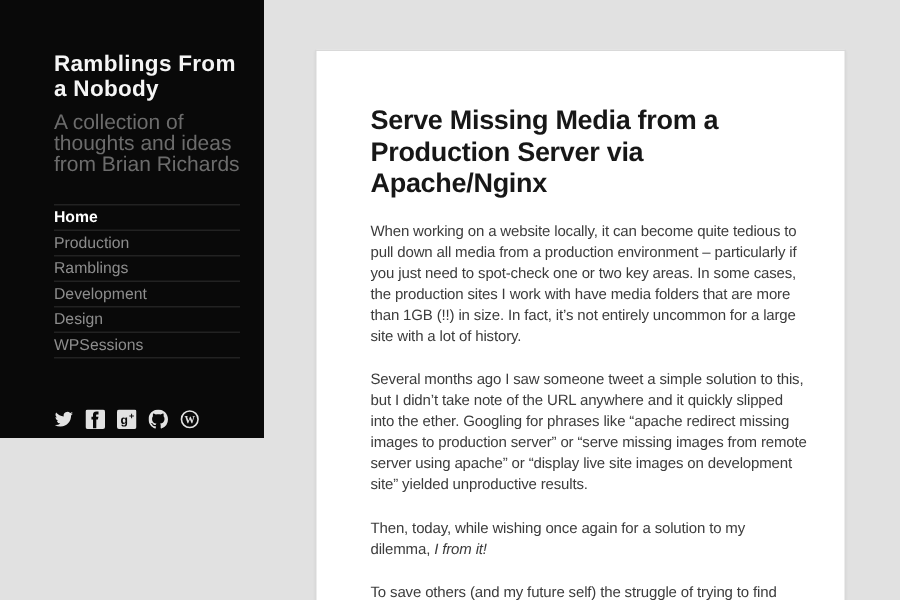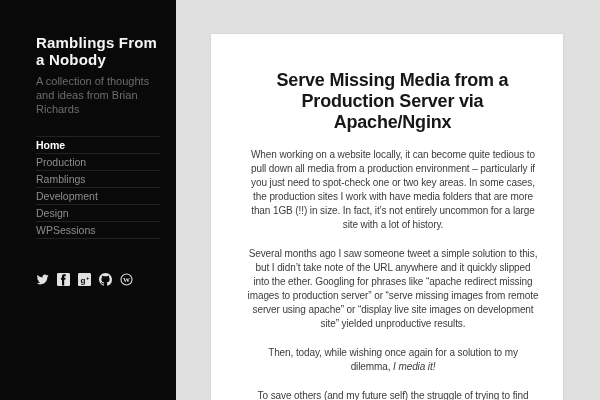--- a/index.html
+++ b/index.html
@@ -8,38 +8,38 @@
     width: 600px; height: 400px;
     position: relative;
     overflow: hidden;
     background: #e1e1e1;
     font-family: "Liberation Sans", sans-serif;
   }
 
   
   .sidebar {
     position: absolute; left: 0; top: 0;
-    width: 176px; height: 400px;
+    width: 176px; height: 292px;
     background: #090909;
     padding: 34px 16px 0 36px;
   }
   .site-title {
     margin: 0;
     color: #f5f5f5;
     font-size: 15px;
     line-height: 17px;
     font-weight: 700;
     letter-spacing: .2px;
     width: 122px;
     cursor: pointer;
   }
   .tagline {
     margin: 6px 0 3px 0;
     color: #6c6c6c;
-    font-size: 11px;
+    font-size: 14px;
     line-height: 14px;
     width: 126px;
   }
   .nav {
     margin-top: 20px;
     width: 124px;
     border-bottom: 1px solid #222;
   }
   .nav a {
     display: block;
@@ -72,21 +72,20 @@
   .card {
     position: absolute;
     left: 210px; top: 33px;
     width: 354px; height: 367px;
     background: #ffffff;
     border: 1px solid #d9d9d9;
     border-bottom: none;
     box-shadow: 0 1px 2px rgba(0,0,0,.06);
     padding: 36px 25px 0 36px;
     overflow: hidden;
-    text-align: center;
   }
   .post-title {
     margin: 0;
     font-size: 18px;
     line-height: 21px;
     font-weight: 700;
     color: #171717;
     letter-spacing: -.2px;
     cursor: pointer;
   }
@@ -147,16 +146,16 @@
         </svg>
     </span>
   </div>
 </aside>
 
 <main class="card">
   <h2 class="post-title">Serve Missing Media from a Production Server via Apache/Nginx</h2>
   <div class="post-body">
     <p>When working on a website locally, it can become quite tedious to pull down all media from a production environment – particularly if you just need to spot-check one or two key areas. In some cases, the production sites I work with have media folders that are more than 1GB (!!) in size. In fact, it’s not entirely uncommon for a large site with a lot of history.</p>
     <p>Several months ago I saw someone tweet a simple solution to this, but I didn’t take note of the URL anywhere and it quickly slipped into the ether. Googling for phrases like “apache redirect missing images to production server” or “serve missing images from remote server using apache” or “display live site images on development site” yielded unproductive results.</p>
-    <p><span>Then, today, while wishing once again for a solution to my dilemma, </span><span class="em">I media it!</span></p>
+    <p><span>Then, today, while wishing once again for a solution to my dilemma, </span><span class="em">I from it!</span></p>
     <p>To save others (and my future self) the struggle of trying to find</p>
   </div>
 </main>
 
 </body></html>

